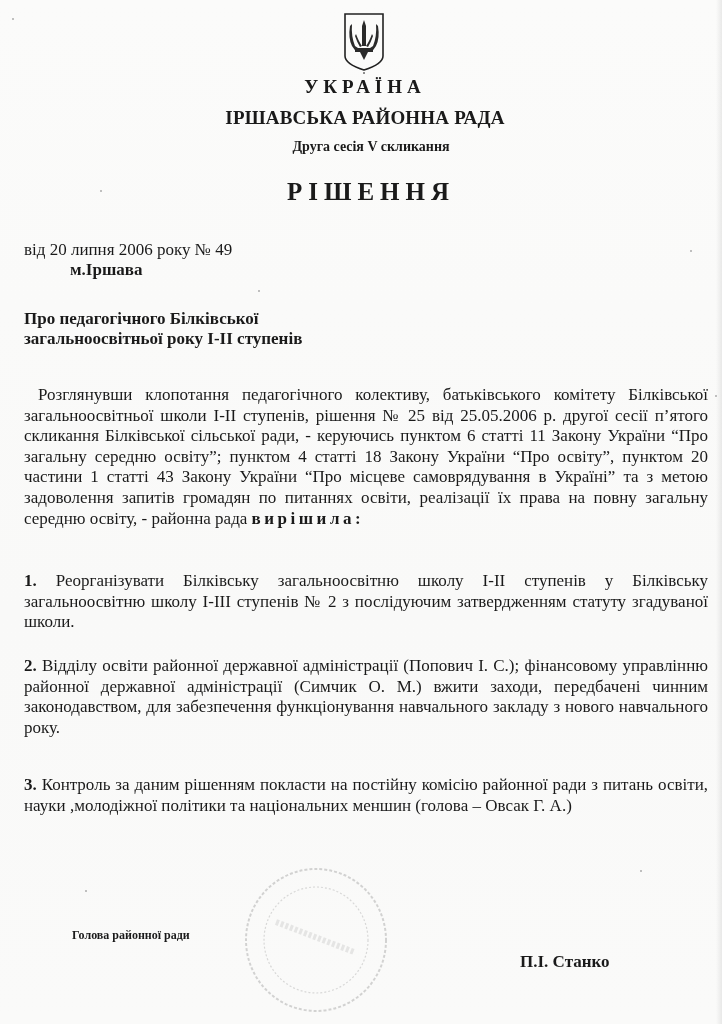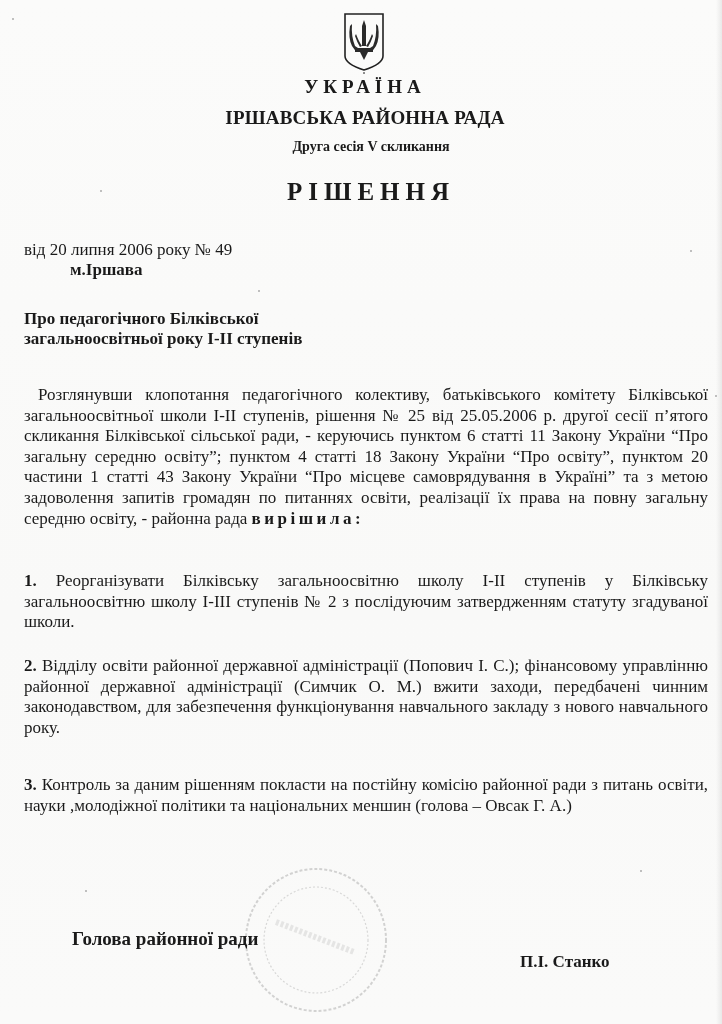--- a/index.html
+++ b/index.html
@@ -102,21 +102,21 @@
     .num {
       font-weight: bold;
     }
     .spaced-bold {
       font-weight: bold;
       letter-spacing: 3.5px;
     }
     .sign-left {
       left: 72px;
       top: 928px;
-      font-size: 19px;
+      font-size: 12px;
       font-weight: bold;
     }
     .sign-right {
       left: 520px;
       top: 952px;
       font-size: 17px;
       font-weight: bold;
     }
     .stamp {
       position: absolute;

